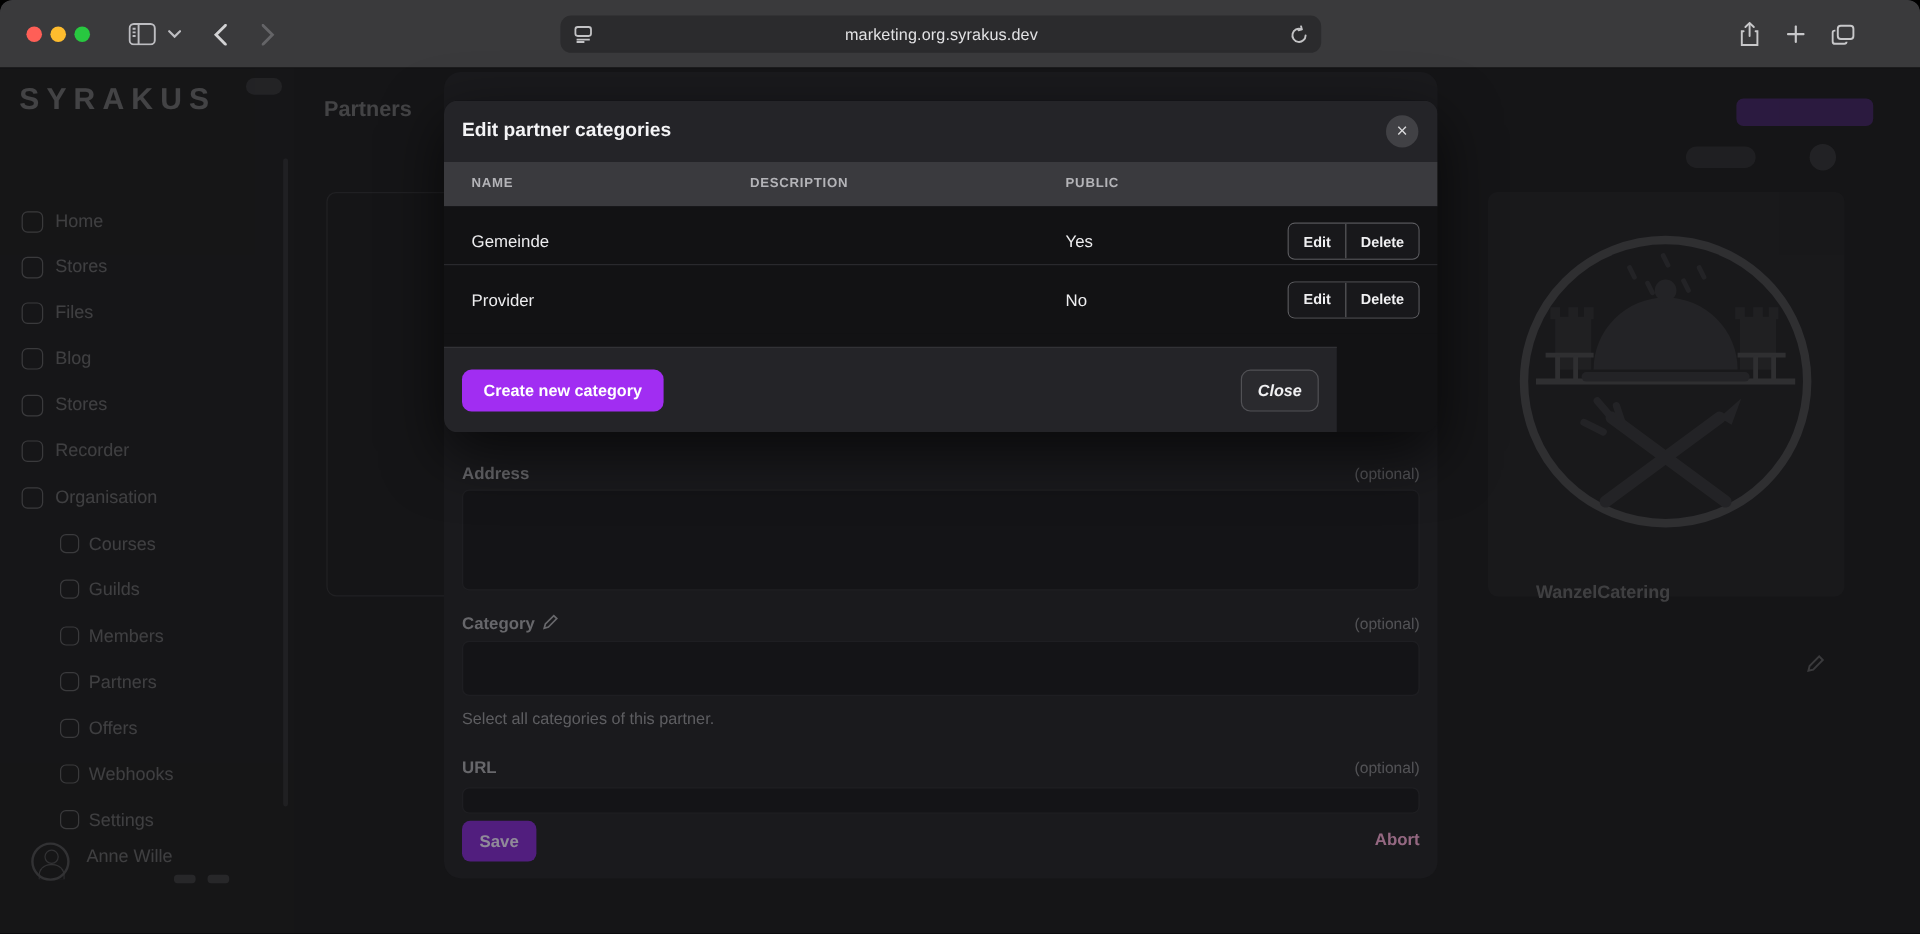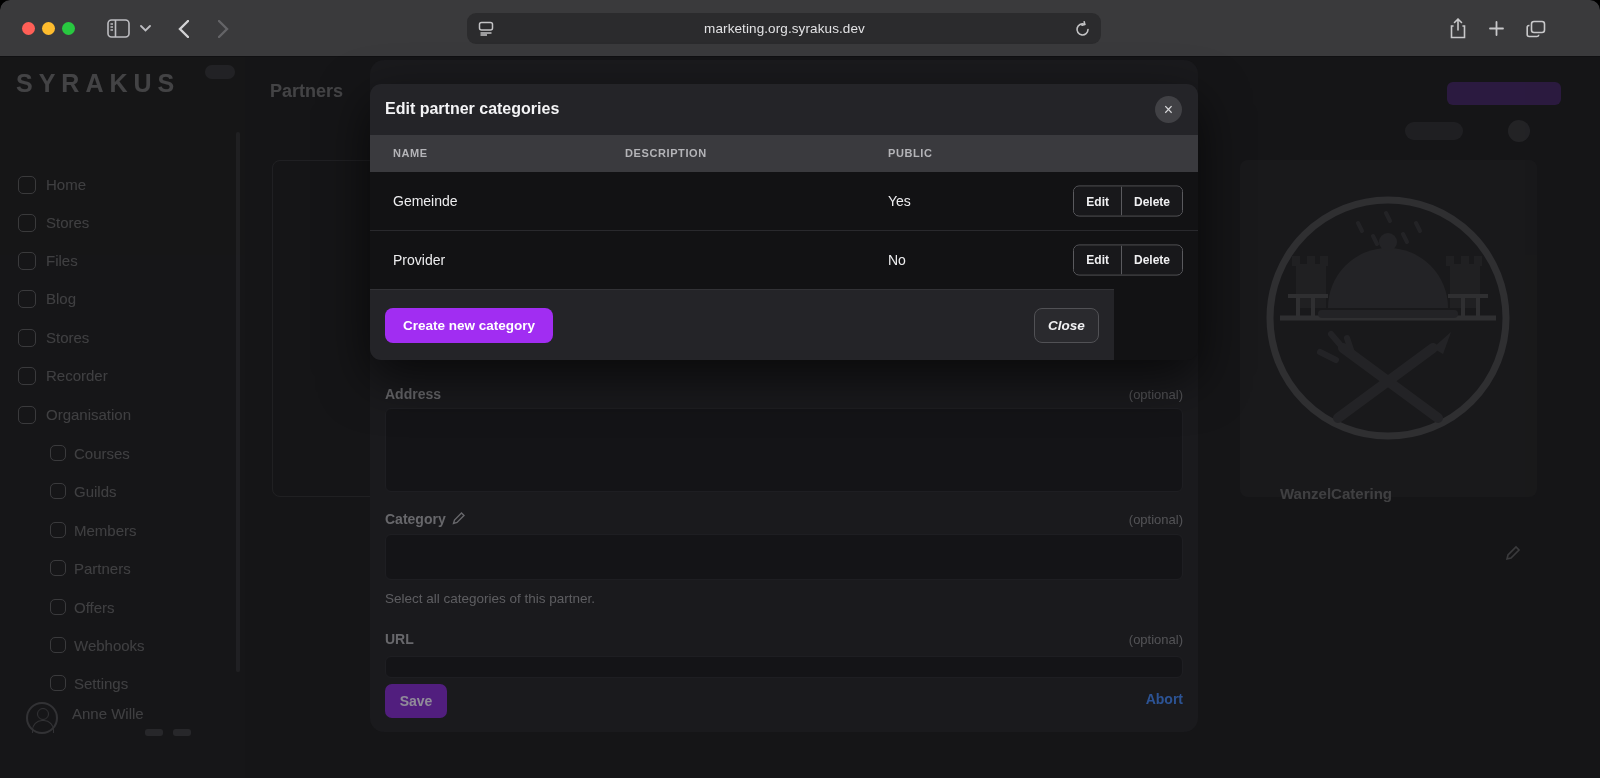--- a/index.html
+++ b/index.html
@@ -62,21 +62,21 @@
   .f-label { position:absolute; font-size:14px; font-weight:bold; color:#a7a7ab; }
   .f-optional { position:absolute; right:15px; font-size:13px; color:#808084; }
   .f-area { position:absolute; left:15px; width:798px; background:#101013;
             border:1px solid #232327; border-radius:6px; }
   .f-help { position:absolute; left:15px; font-size:13.5px; color:#949498; }
   .pencil-ic { position:absolute; left:82px; top:451px; width:14px; height:14px; }
   .save-btn { position:absolute; left:15px; top:624px; width:62px; height:34px;
               background:#7e22ce; border:none; border-radius:7px;
               color:#f1e6ff; font-size:14px; font-weight:bold; }
   .abort-btn { position:absolute; right:15px; top:631px; background:none; border:none;
-              color:#3b82f6; font-size:14px; font-weight:bold; }
+              color:#f9a8d4; font-size:14px; font-weight:bold; }
 
   
   .modal2 { position:absolute; left:370px; top:84px; width:828px; height:276px;
             background:#121214; border-radius:11px; overflow:hidden;
             box-shadow:0 18px 50px rgba(0,0,0,.65); }
   .m2-header { position:absolute; left:0; top:0; width:828px; height:51px; background:#242428; }
   .m2-title { position:absolute; left:15px; top:16px; font-size:16px; font-weight:bold; color:#f4f4f6; }
   .m2-close-x { position:absolute; right:16px; top:12px; width:27px; height:27px; border:none;
             background:#414145; border-radius:50%; color:#d9d9db; font-size:16px; line-height:27px;
             text-align:center; padding:0; cursor:default; }
@@ -327,21 +327,21 @@
     </div>
 
     <div class="m2-row" style="top:88px;">
       <span class="cell c-name">Gemeinde</span>
       <span class="cell c-public">Yes</span>
       <span class="row-actions">
         <button>Edit</button>
         <button>Delete</button>
       </span>
     </div>
-    <div class="m2-row row2" style="top:146px;">
+    <div class="m2-row row2" style="top:136px;">
       <span class="cell c-name">Provider</span>
       <span class="cell c-public">No</span>
       <span class="row-actions">
         <button>Edit</button>
         <button>Delete</button>
       </span>
     </div>
 
     <div class="m2-footer">
       <button class="create-btn">Create new category</button>

